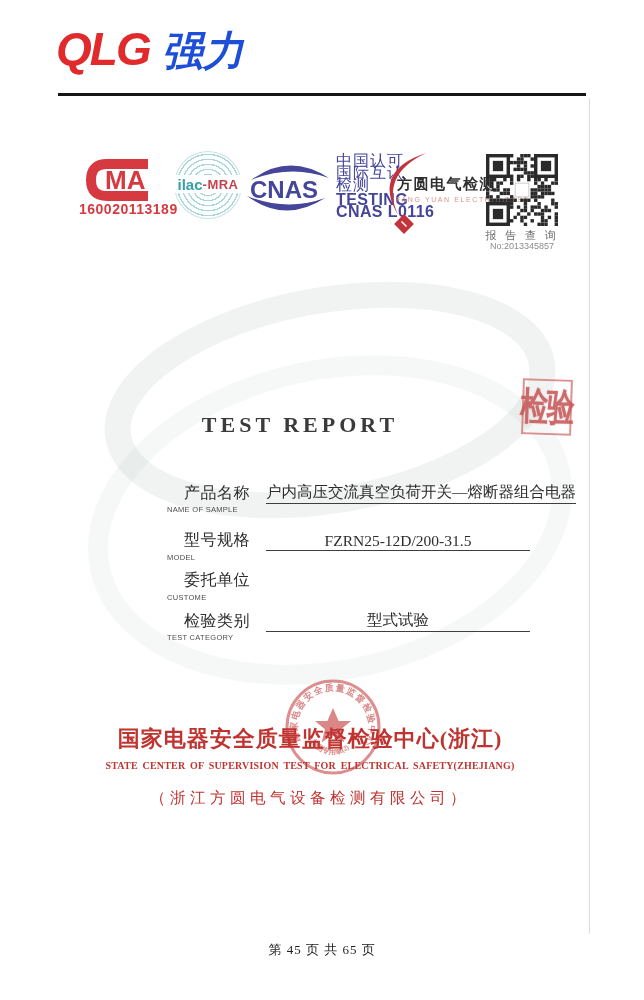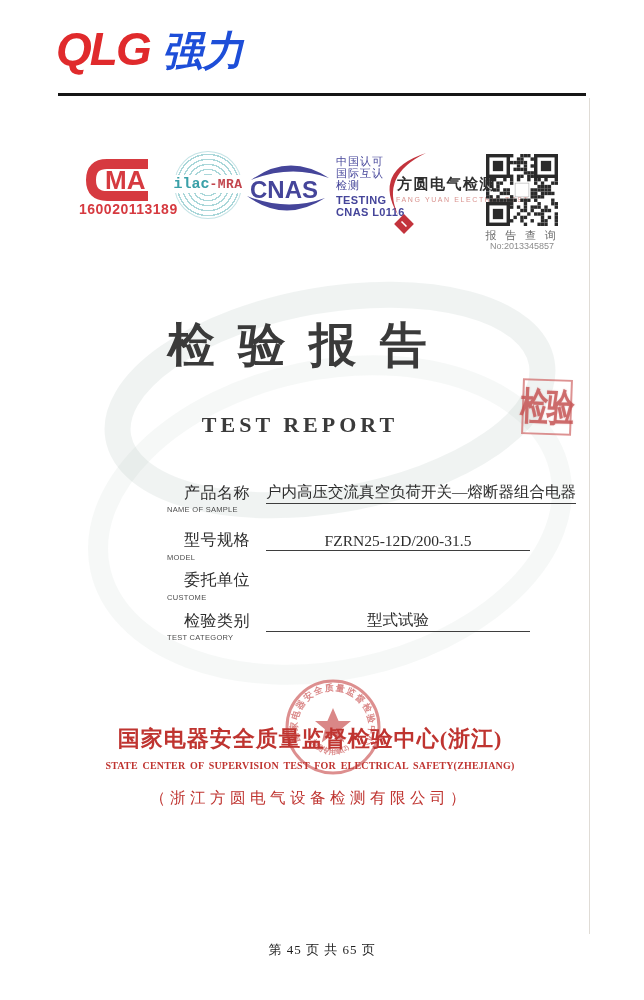--- a/index.html
+++ b/index.html
@@ -19,26 +19,26 @@
 
   
   .cma{left:80px;top:155px;}
   .cma-num{left:79px;top:201px;font-family:"Liberation Sans",sans-serif;font-size:14px;
            font-weight:700;color:#d63a40;letter-spacing:.5px;}
   .ilac{left:174px;top:151px;width:68px;height:68px;border-radius:50%;
         background:repeating-radial-gradient(circle at 50% 50%,rgba(85,175,180,.5) 0 1.4px,rgba(255,255,255,0) 1.4px 5px);
         box-shadow:0 0 0 1px rgba(85,175,180,.35) inset;}
   .ilac-band{position:absolute;left:-4px;right:-4px;top:24px;height:18px;background:#fff;
              display:flex;align-items:center;justify-content:center;
-             font-family:Liberation Mono, monospace;font-weight:700;white-space:nowrap;}
+             font-family:Liberation Sans, sans-serif;font-weight:700;white-space:nowrap;}
   .ilac-band .l{color:#3aa0a8;font-size:15px;}
   .ilac-band .r{color:#c2454d;font-size:13px;letter-spacing:.5px;text-align:right;}
   .cnas-logo{left:243px;top:160px;}
   .cnas-txt{left:336px;top:155px;font-family:"Liberation Sans",sans-serif;color:#45459a;
-            font-size:11px;line-height:12px;letter-spacing:1px;white-space:nowrap;}
+            font-size:16px;line-height:12px;letter-spacing:1px;white-space:nowrap;}
   .cnas-txt .b{font-weight:700;letter-spacing:.4px;}
   .cnas-txt .gap{margin-top:3px;}
   .fy-logo{left:368px;top:147px;}
   .fy-name{left:397px;top:175px;font-size:15px;font-weight:700;color:#2f2f2f;letter-spacing:1.5px;white-space:nowrap;}
   .fy-sub{left:396px;top:196px;font-family:"Liberation Sans",sans-serif;font-size:7px;
           color:#d9938f;letter-spacing:1.6px;white-space:nowrap;}
   .qr{left:486px;top:154px;}
   .qr-caption{left:482px;top:228px;width:80px;text-align:center;font-size:11px;color:#6b6b6b;
               letter-spacing:3px;white-space:nowrap;}
   .qr-num{left:482px;top:241px;width:80px;text-align:center;
@@ -269,21 +269,20 @@
       <rect x="6.666666666666667" y="6.666666666666667" width="10" height="10"></rect>
       <rect x="48.333333333333336" y="1.6666666666666667" width="20" height="20" fill="none" stroke="#2a2a2a" stroke-width="3.3333333333333335"></rect>
       <rect x="53.333333333333336" y="6.666666666666667" width="10" height="10"></rect>
       <rect x="1.6666666666666667" y="48.333333333333336" width="20" height="20" fill="none" stroke="#2a2a2a" stroke-width="3.3333333333333335"></rect>
       <rect x="6.666666666666667" y="53.333333333333336" width="10" height="10"></rect>
       <rect x="28.333333333333336" y="28.333333333333336" width="13.333333333333334" height="13.333333333333334" fill="#fff" stroke="#bbb" stroke-width="0.7"></rect>
     </svg>
   <div class="abs qr-caption">报 告 查 询</div>
   <div class="abs qr-num">No:2013345857</div>
 
-  <div class="abs title-cn">检 验 报 告</div>
   <div class="abs title-en">TEST REPORT</div>
 
   <div class="abs mini-seal">
     <span>检验</span>
   </div>
 
   <div class="abs form-row" style="top:482px">
     <span class="lbl">产品名称</span>
     <span class="val">户内高压交流真空负荷开关—熔断器组合电器</span>
   </div>

